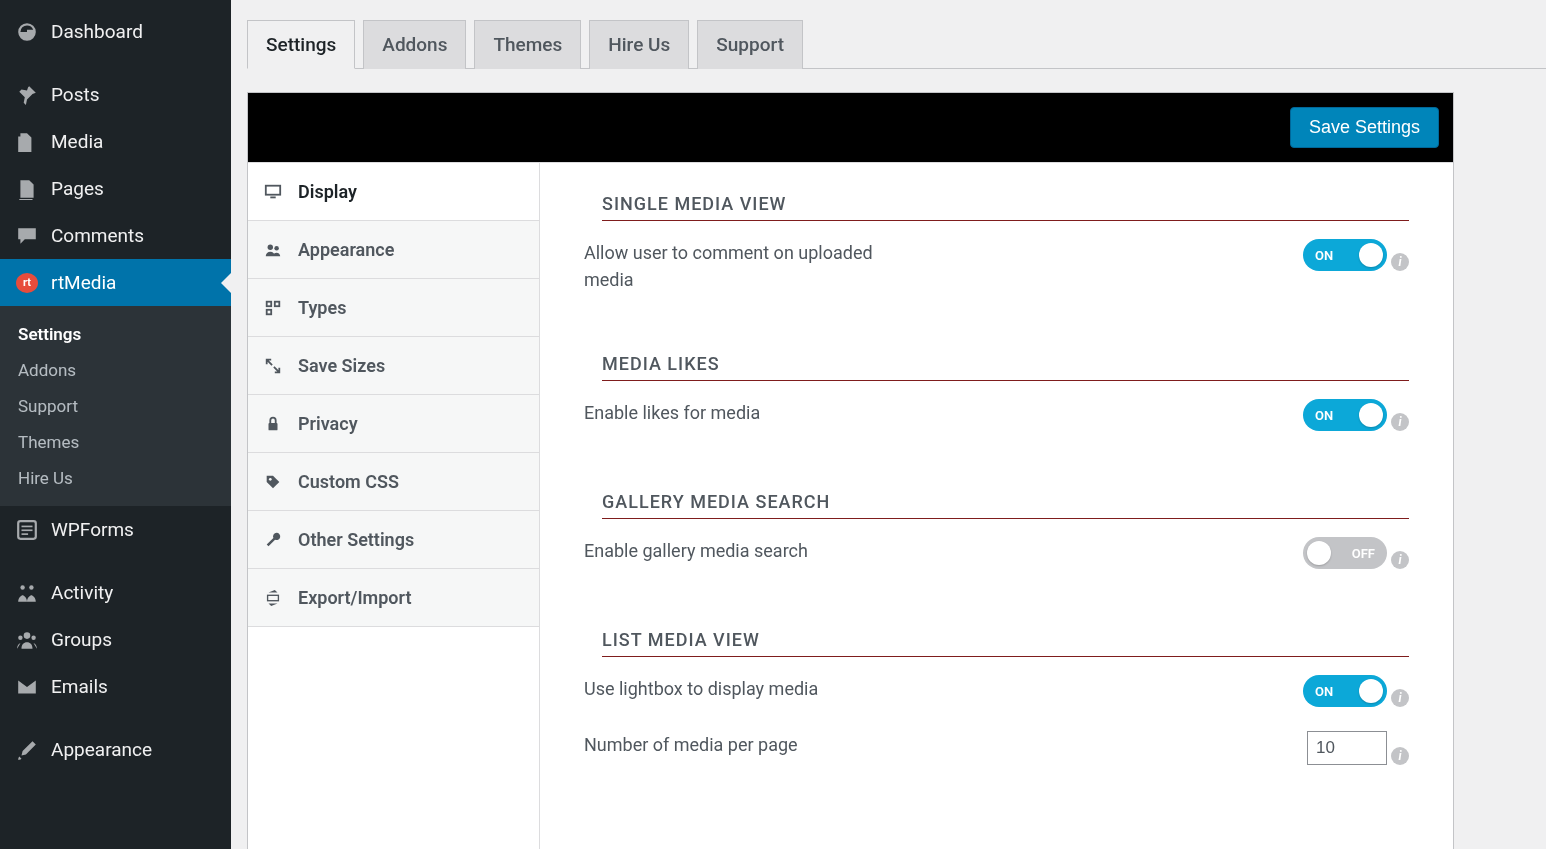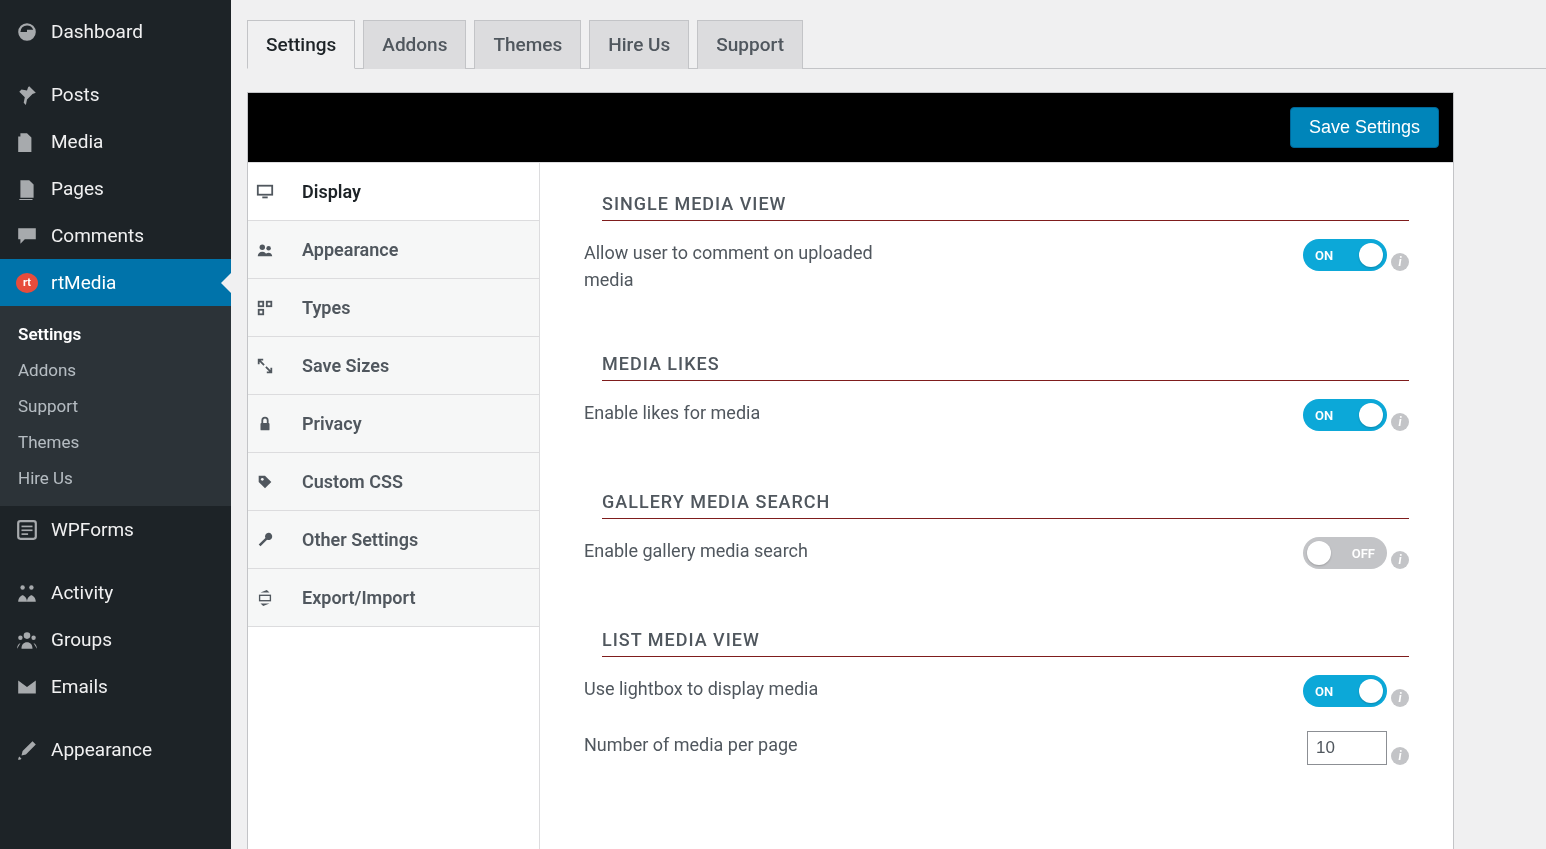--- a/index.html
+++ b/index.html
@@ -131,28 +131,28 @@
   display: flex;
 }
 .sub-nav {
   width: 292px;
   border-right: 1px solid #dcdcde;
   flex-shrink: 0;
 }
 .sub-nav-item {
   display: flex;
   align-items: center;
-  padding: 18px 8px;
+  padding: 18px 16px;
   border-bottom: 1px solid #dcdcde;
   cursor: pointer;
   font-size: 18px;
   font-weight: 600;
   color: #50575e;
   background: #f6f7f7;
-  gap: 28px;
+  gap: 16px;
 }
 .sub-nav-item.active {
   background: #fff;
   color: #1d2327;
   border-bottom: 1px solid #dcdcde;
 }
 .sub-nav-icon {
   width: 18px; height: 18px; fill: #50575e; display:flex;align-items:center;justify-content:center;
 }
 .settings-panel {

